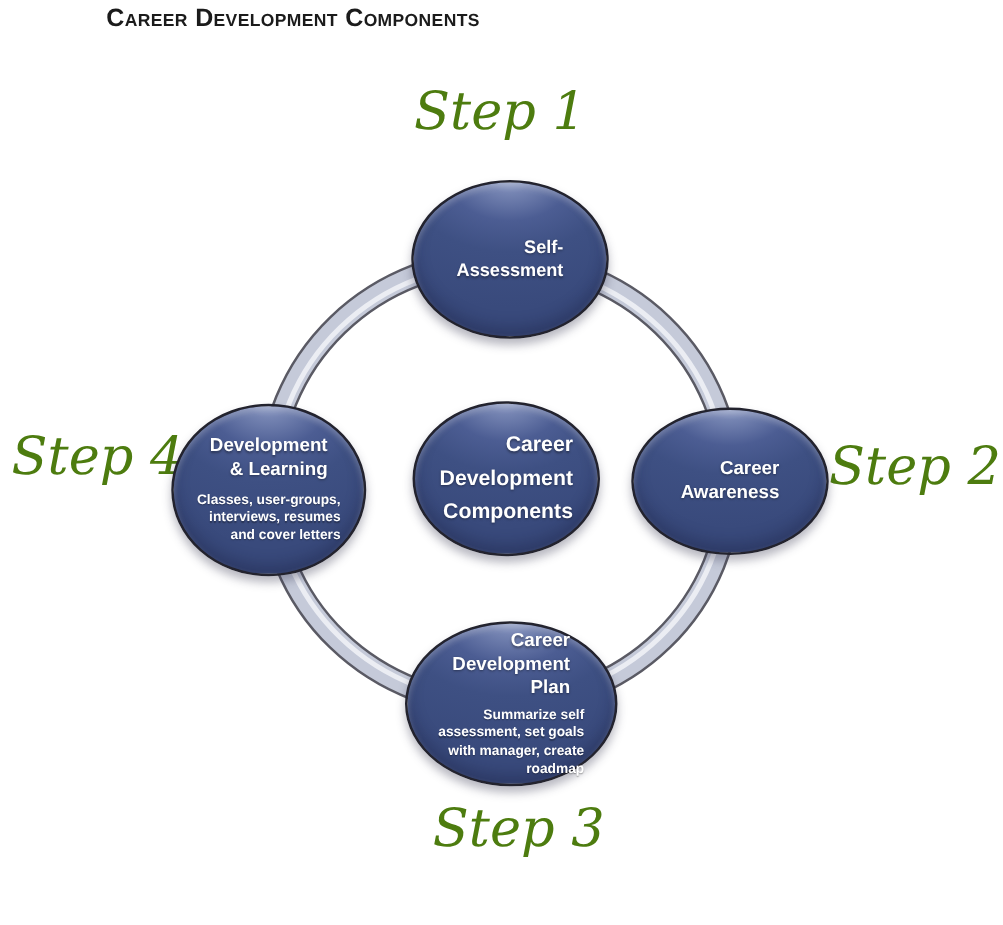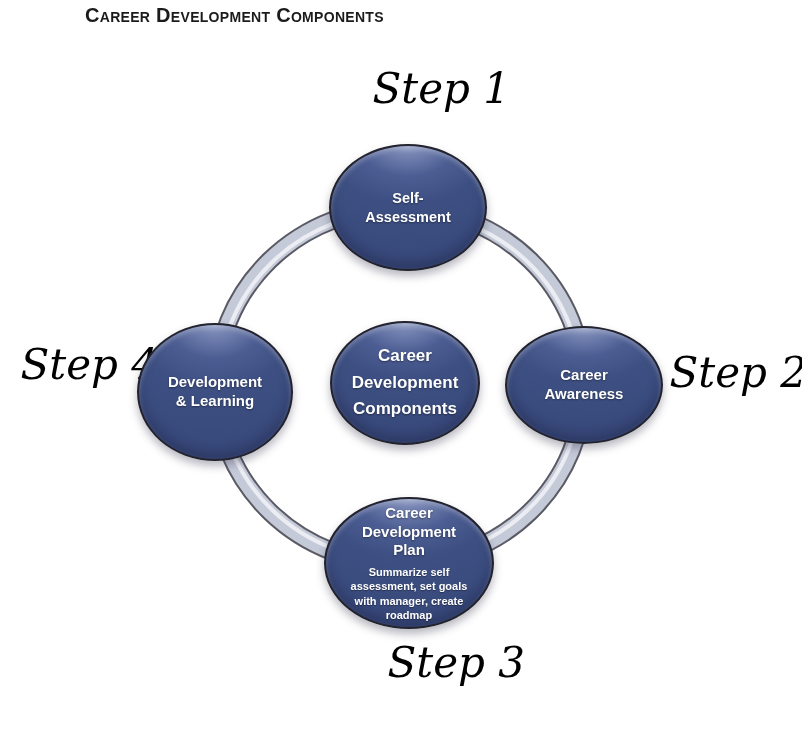--- a/index.html
+++ b/index.html
@@ -32,22 +32,22 @@
     top: 0;
     z-index: 1;
   }
   .step {
     position: absolute;
     z-index: 2;
     font-family: "DejaVu Serif", serif;
     font-style: italic;
     font-size: 42px;
     line-height: 1.1;
-    color: #000000;
-    text-align: right;
+    color: #4d7c0f;
+    text-align: center;
     white-space: nowrap;
   }
   .step-1 { left: 290px; top: 66px;  width: 220px; }
   .step-2 { left: 657px; top: 350px; width: 150px; }
   .step-3 { left: 305px; top: 640px; width: 220px; }
   .step-4 { left: -2px;  top: 342px; width: 160px; }
 
   .node {
     position: absolute;
     z-index: 3;
@@ -58,21 +58,21 @@
         #9fabd0 0%, #7584b2 13%, #4c5d93 34%,
         #3e5083 58%, #394a7c 100%);
     box-shadow:
       0 5px 8px rgba(50, 50, 75, 0.35),
       inset 0 3px 5px rgba(255, 255, 255, 0.28),
       inset 0 -7px 12px rgba(15, 20, 50, 0.30);
     display: flex;
     flex-direction: column;
     align-items: center;
     justify-content: center;
-    text-align: center;
+    text-align: right;
     color: #ffffff;
     box-sizing: border-box;
     padding: 8px 10px;
   }
   .node-title {
     font-size: 15px;
     font-weight: 700;
     line-height: 1.25;
     white-space: pre-line;
     text-shadow: 0 1px 2px rgba(0, 0, 0, 0.4);
@@ -135,20 +135,23 @@
 Plan</div>
     <div class="node-desc">Summarize self
 assessment, set goals
 with manager, create
 roadmap</div>
   </div>
 
   <div class="node node-left">
     <div class="node-title">Development
 &amp; Learning</div>
+    <div class="node-desc">Classes, user-groups,
+interviews, resumes
+and cover letters</div>
   </div>
 
   <div class="node node-center">
     <div class="center-title">Career
 Development
 Components</div>
   </div>
 
 </div>
 

